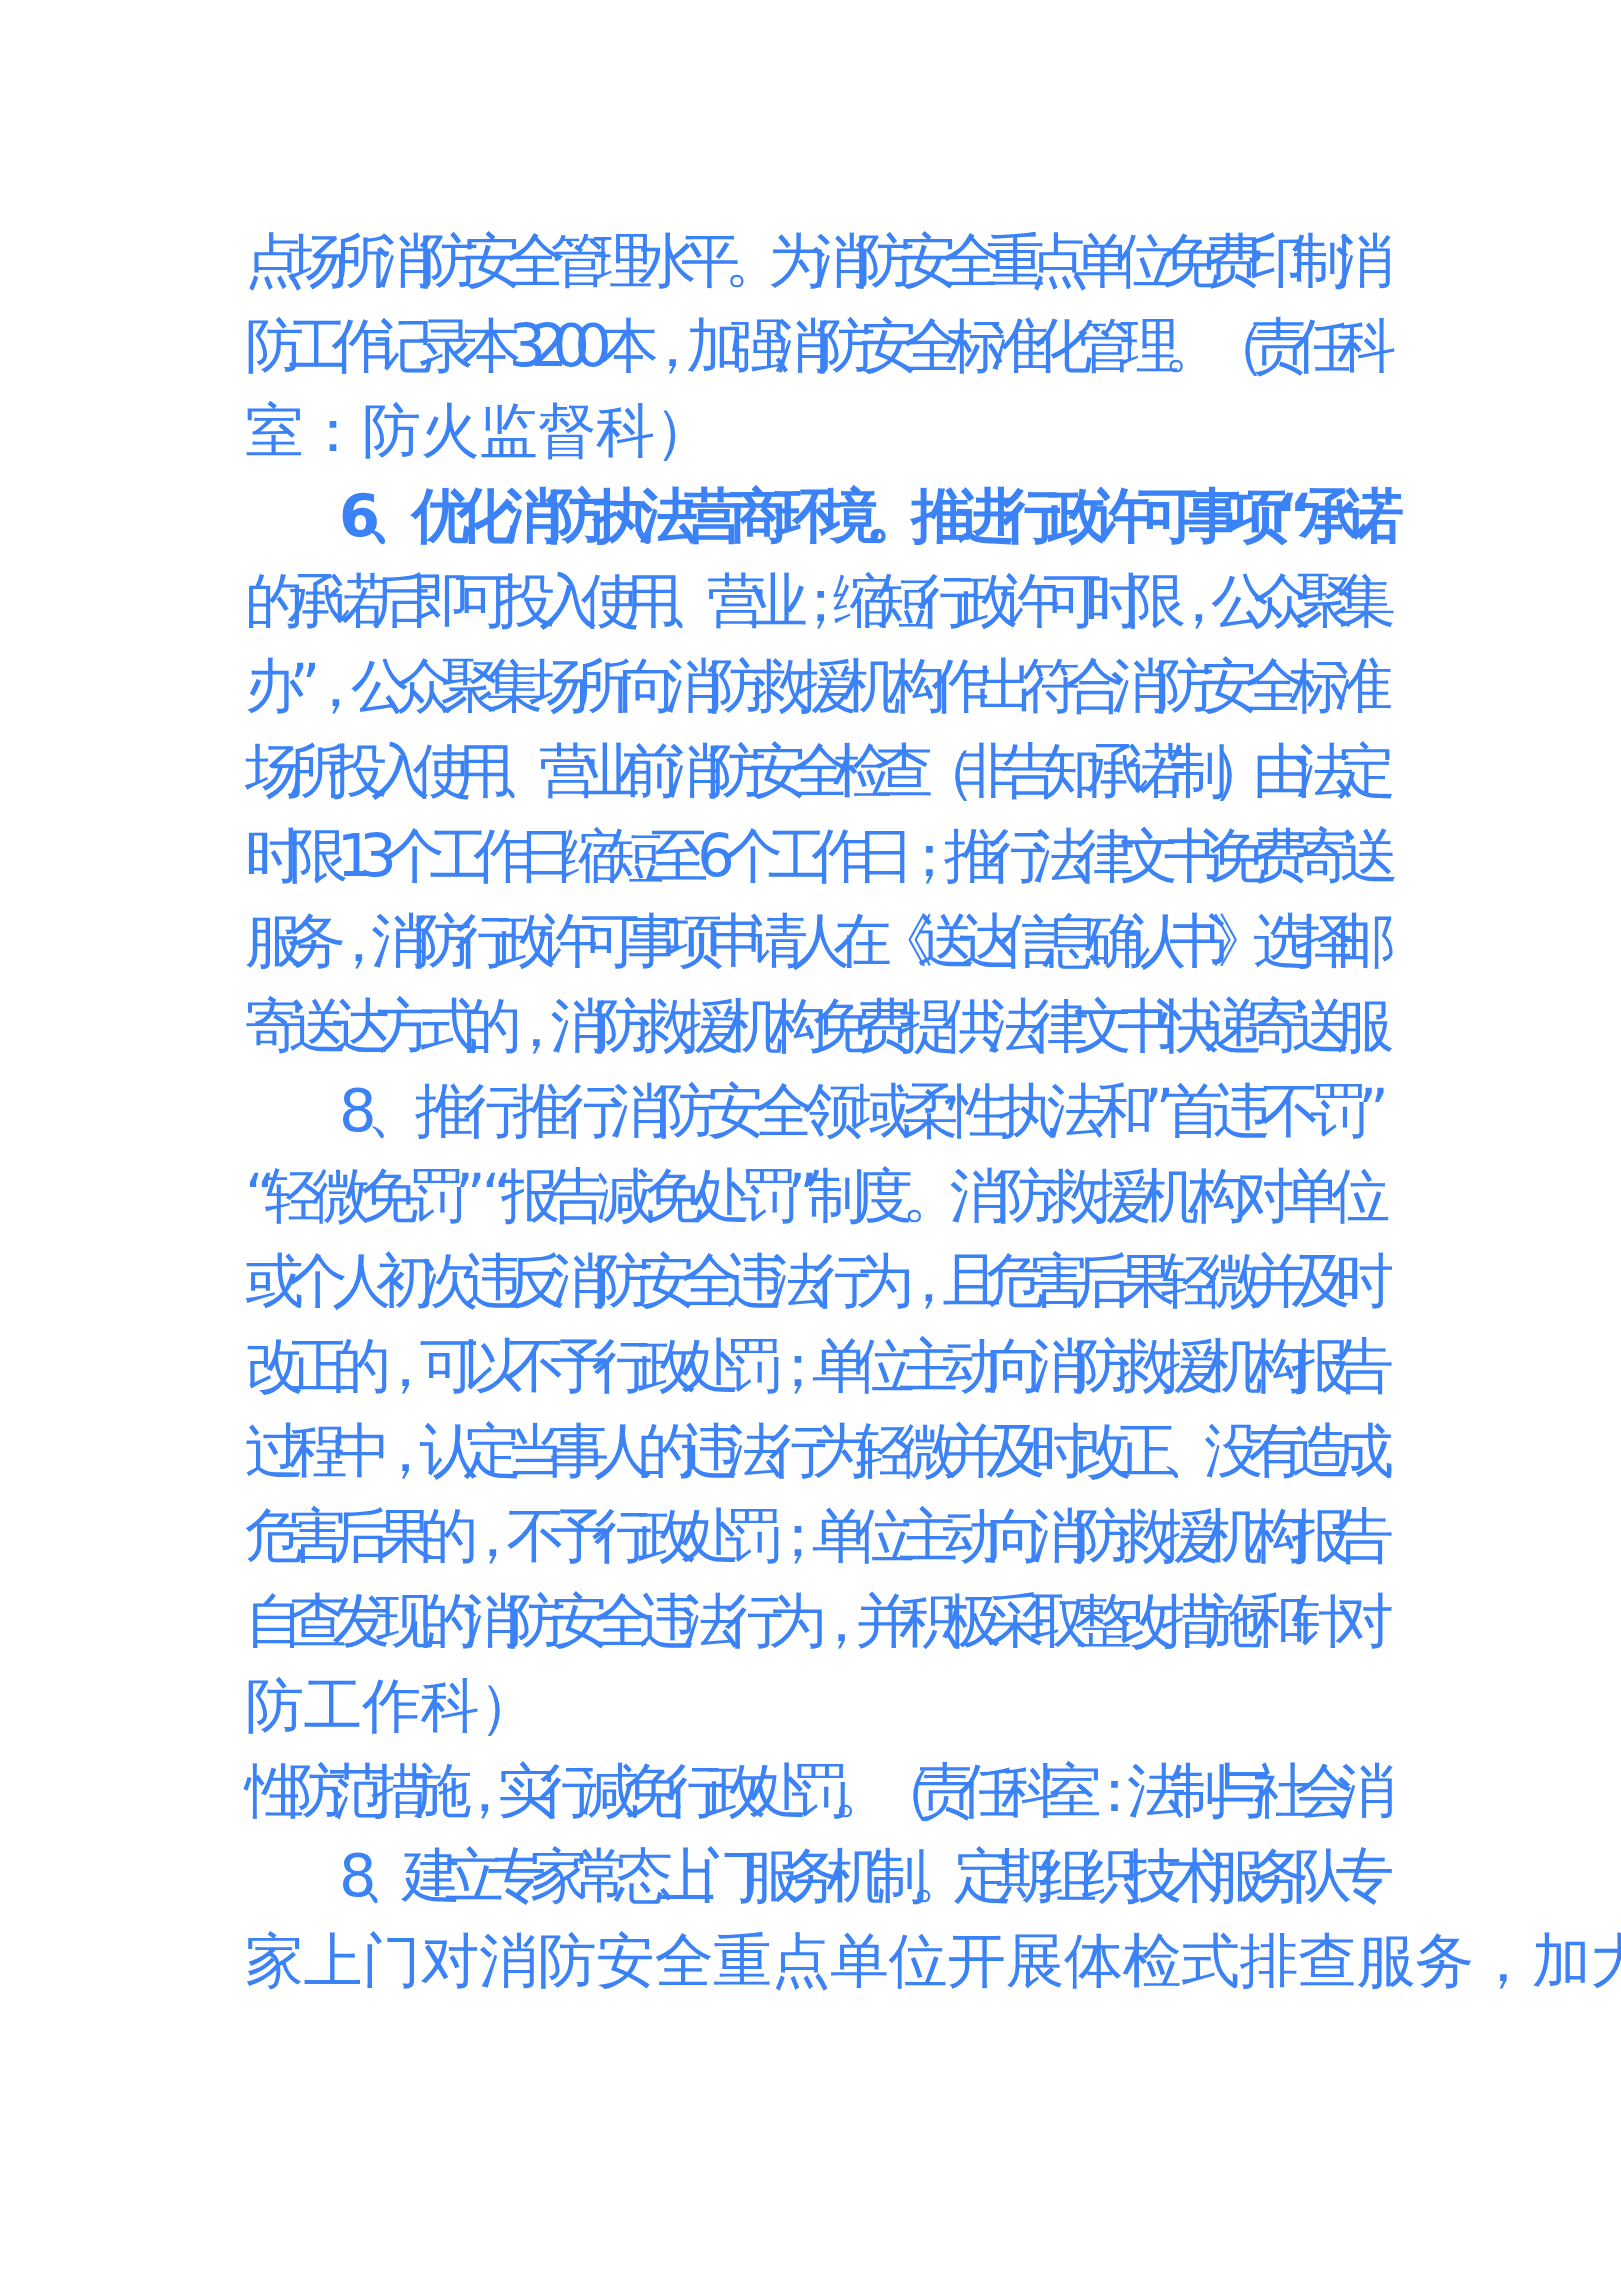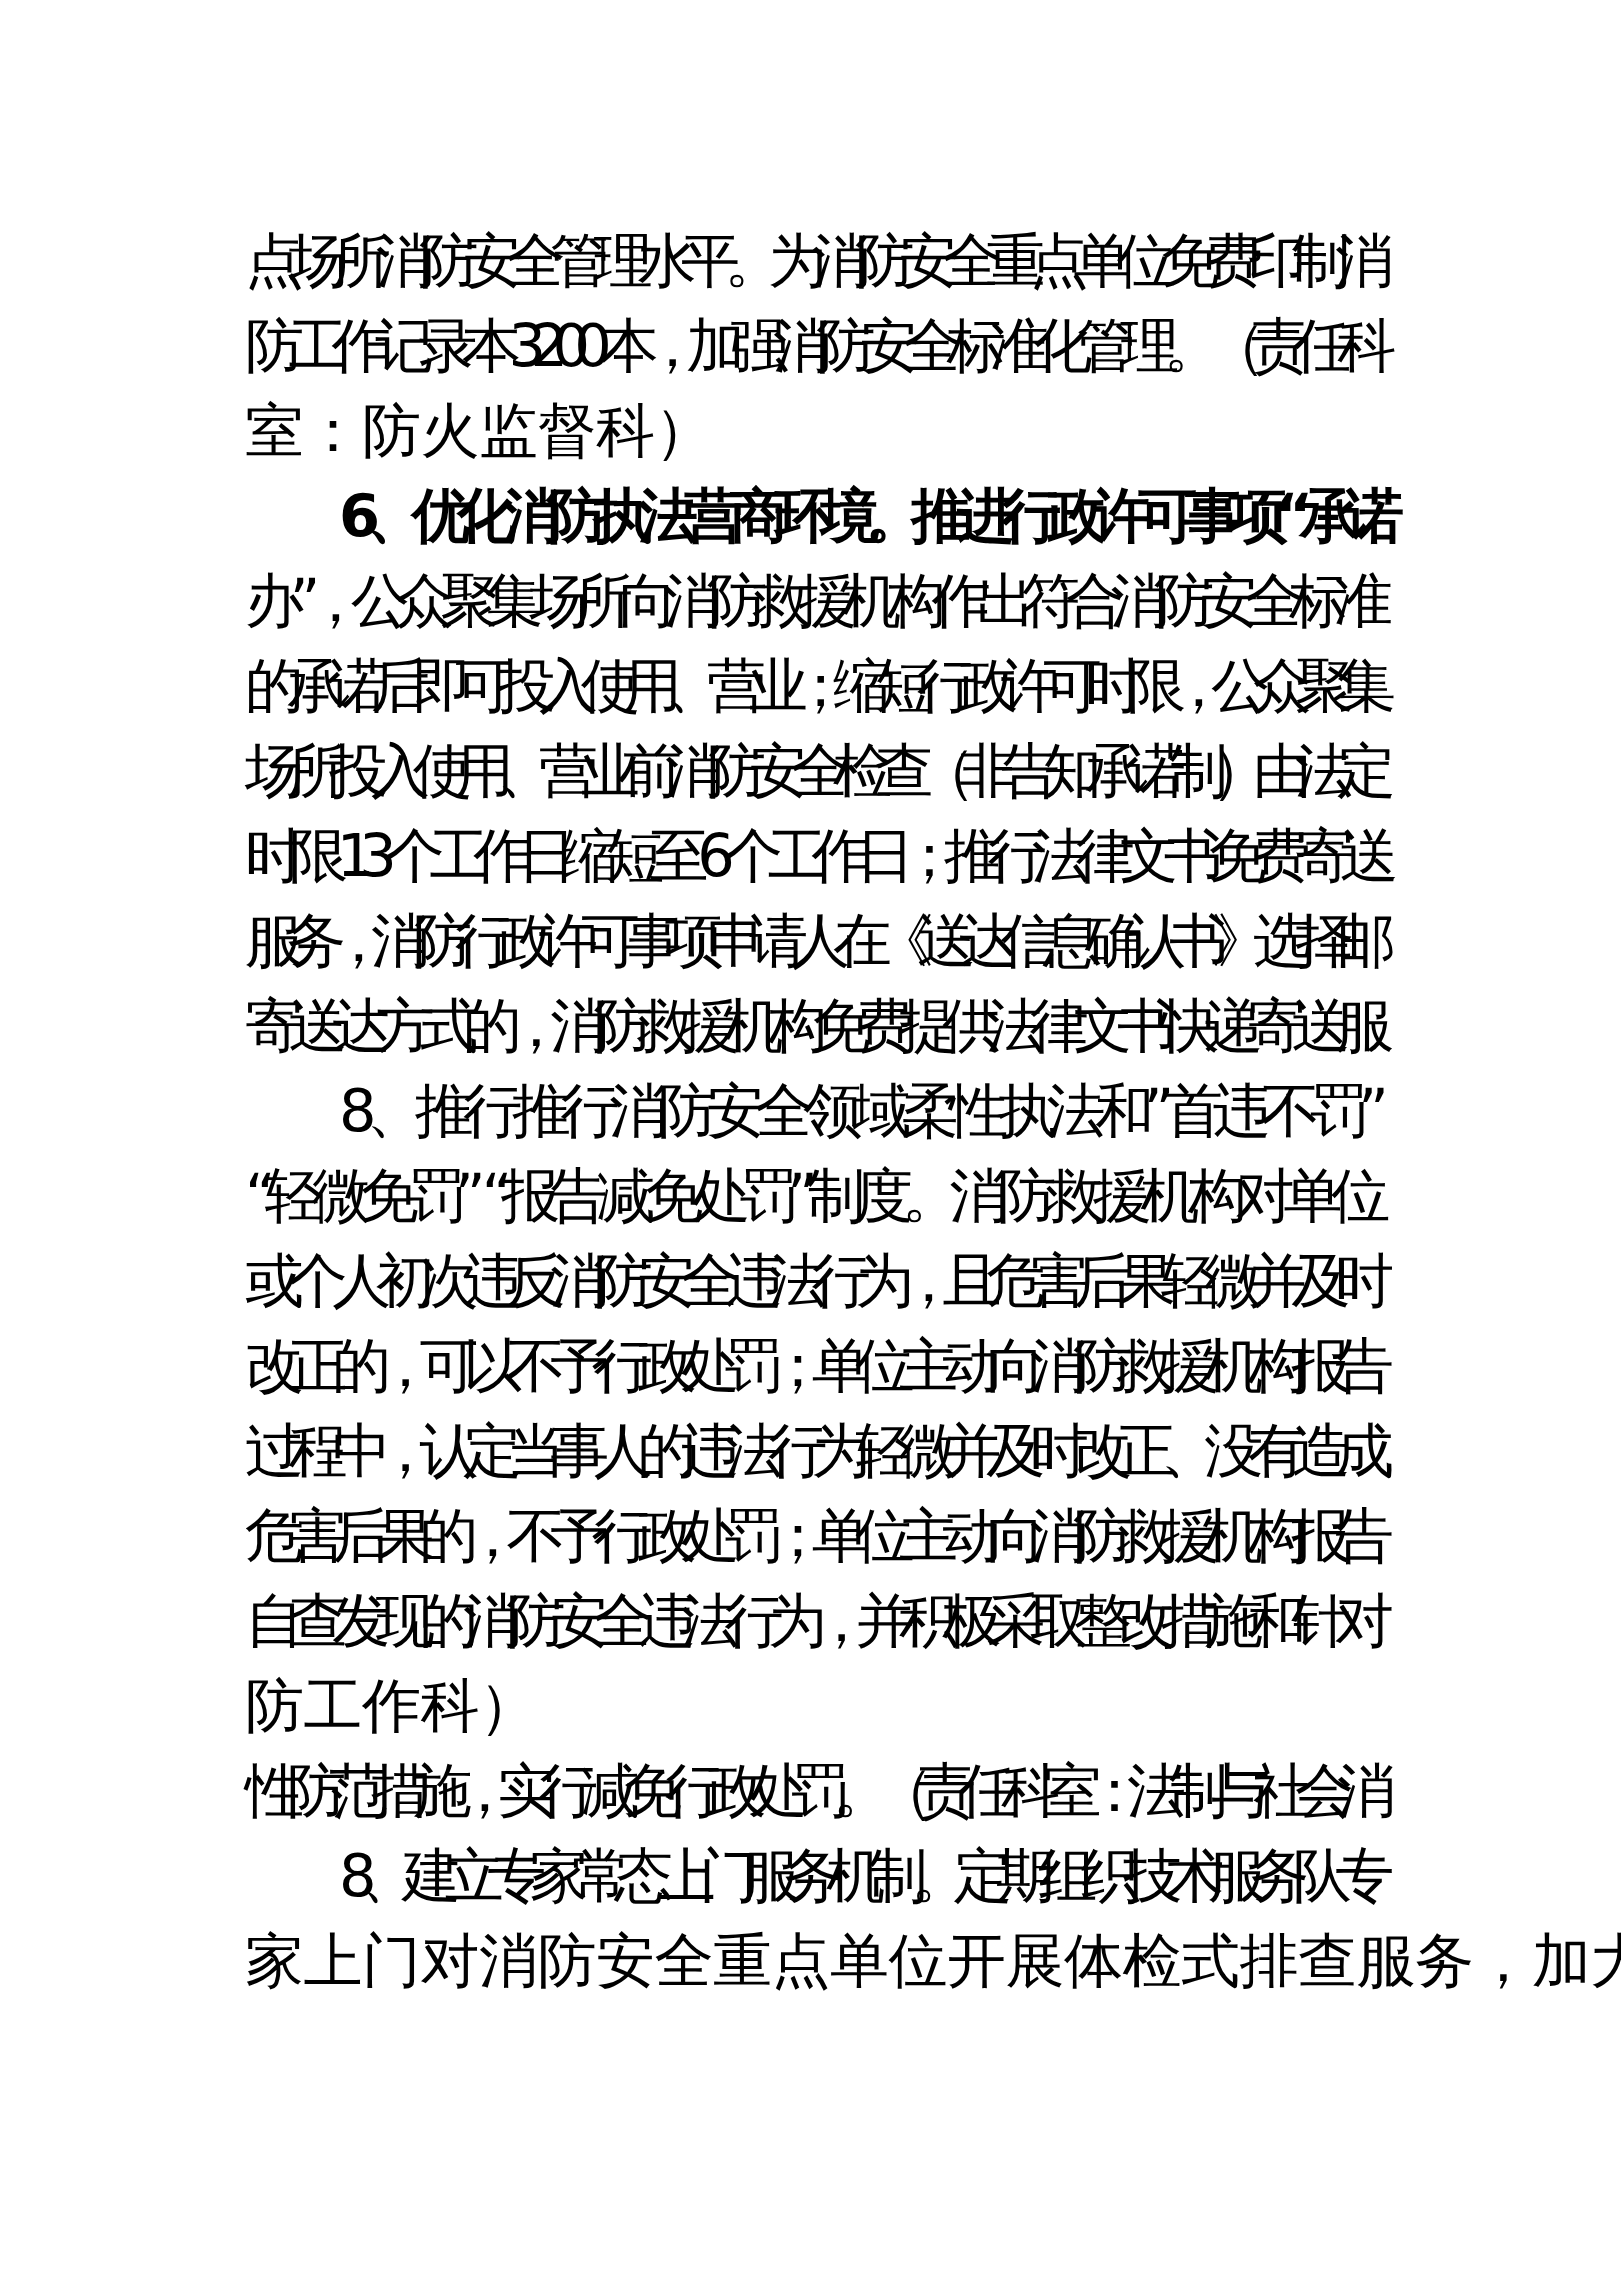--- a/index.html
+++ b/index.html
@@ -14,34 +14,34 @@
     overflow: hidden;
   }
   .page {
     position: absolute;
     left: 245px;
     top: 218px;
     width: 1137px;
     font-family: "DejaVu Sans", "Liberation Sans", sans-serif;
     font-size: 59px;
     line-height: 85px;
-    color: #000000;
+    color: #3b82f6;
     letter-spacing: -0.5px;
   }
 </style>
 </head>
 <body>
 
 <div class="page">
   <div class="line" style="letter-spacing: -15.4px;">点场所消防安全管理水平。为消防安全重点单位免费印制消</div>
   <div class="line" style="letter-spacing: -15.6px;">防工作记录本 3200 本，加强消防安全标准化管理。（责任科</div>
   <div class="line">室：防火监督科）</div>
   <div class="line indent" style="letter-spacing: -13.6px; font-weight: bold;">6、优化消防执法营商环境。推进行政许可事项“承诺</div>
+  <div class="line" style="letter-spacing: -17px;">的承诺后即可投入使用、营业；缩短行政许可时限，公众聚集</div>
   <div class="line" style="letter-spacing: -14.3px;">办”，公众聚集场所向消防救援机构作出符合消防安全标准</div>
-  <div class="line" style="letter-spacing: -17px;">的承诺后即可投入使用、营业；缩短行政许可时限，公众聚集</div>
   <div class="line" style="letter-spacing: -17px;">场所投入使用、营业前消防安全检查（非告知承诺制）由法定</div>
   <div class="line" style="letter-spacing: -15px;">时限 13 个工作日缩短至 6 个工作日；推行法律文书免费寄送</div>
   <div class="line" style="letter-spacing: -17px;">服务，消防行政许可事项申请人在《送达信息确认书》选择邮</div>
   <div class="line" style="letter-spacing: -15.4px;">寄送达方式的，消防救援机构免费提供法律文书快递寄送服</div>
   <div class="line indent" style="letter-spacing: -10.4px;">8、推行推行消防安全领域柔性执法和”首违不罚”</div>
   <div class="line" style="letter-spacing: -11.3px;">“轻微免罚” “报告减免处罚”制度。消防救援机构对单位</div>
   <div class="line" style="letter-spacing: -15.4px;">或个人初次违反消防安全违法行为，且危害后果轻微并及时</div>
   <div class="line" style="letter-spacing: -15.4px;">改正的，可以不予行政处罚；单位主动向消防救援机构报告</div>
   <div class="line" style="letter-spacing: -15.4px;">过程中，认定当事人的违法行为轻微并及时改正、没有造成</div>
   <div class="line" style="letter-spacing: -15.4px;">危害后果的，不予行政处罚；单位主动向消防救援机构报告</div>

